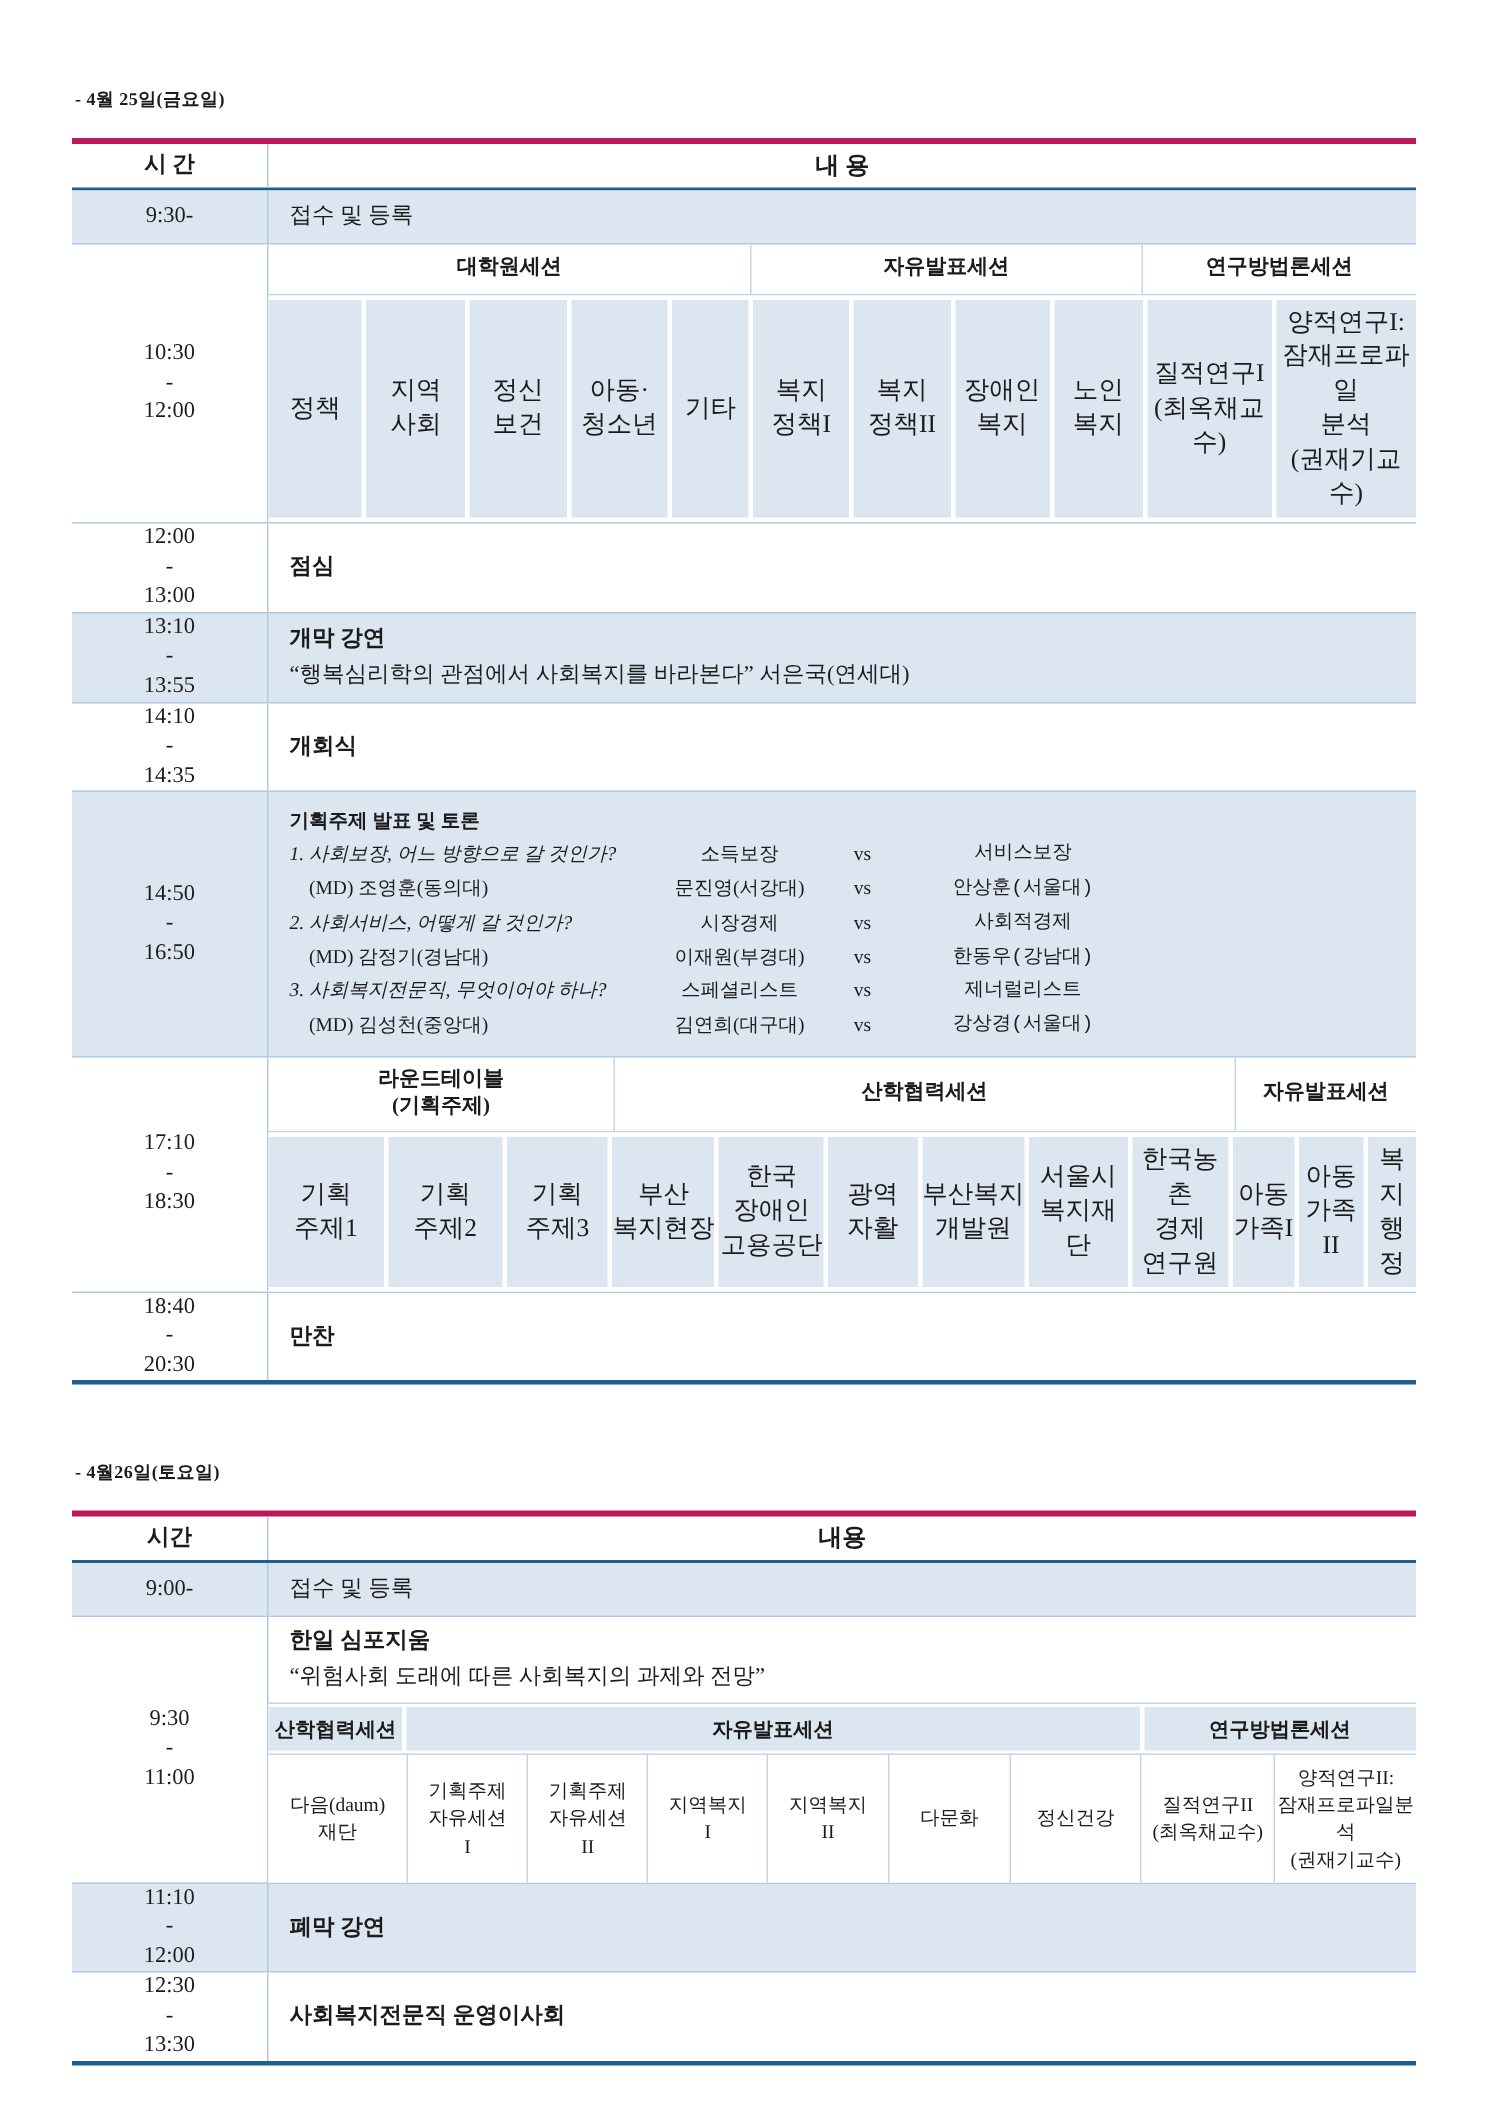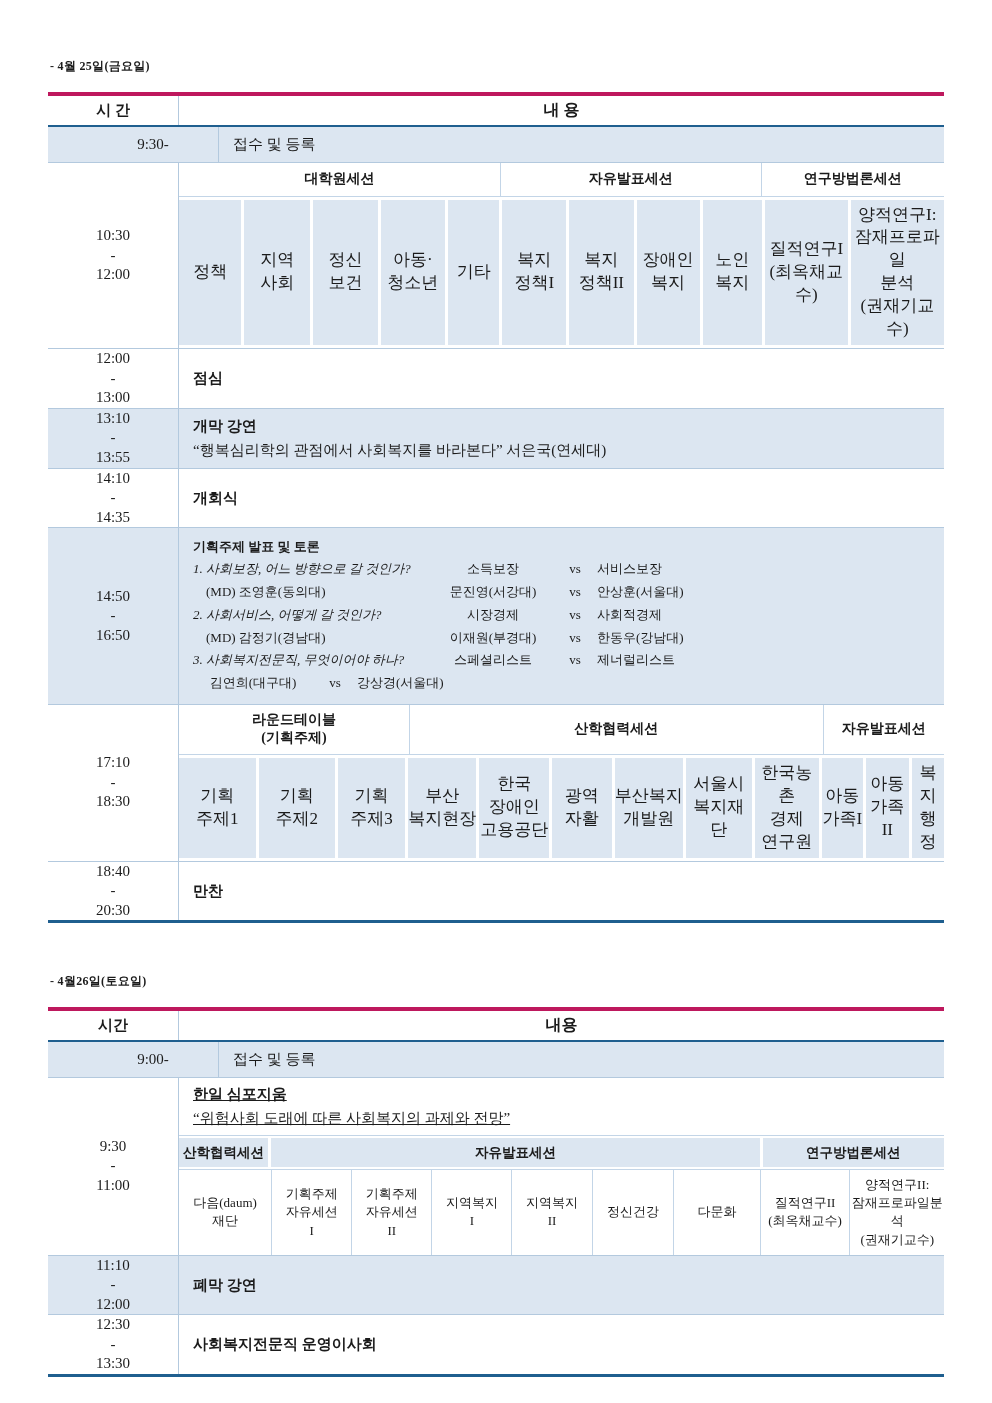--- a/index.html
+++ b/index.html
@@ -81,31 +81,31 @@
   .gwhite .gc + .gc{border-left:1px solid #c3d5e7;}
 
   
   .debate{padding:9px 6px 9px 14px;font-size:13px;}
   .dtitle{font-weight:bold;line-height:1.55;margin-bottom:1px;}
   .dl{display:flex;line-height:1.75;}
   .dl .c1{flex:0 0 240px;box-sizing:border-box;}
   .dl.md .c1{padding-left:13px;}
   .dl .c2{flex:0 0 120px;text-align:center;}
   .dl .c3{flex:0 0 44px;text-align:center;}
-  .dl .c4{flex:0 0 170px;}
+  .dl .c4{flex:0 0 170px;text-align:center;font-family:Liberation Mono, monospace;}
   .dl.topic .c1{font-style:italic;}
 
   
   .h-head{min-height:29px;}
-  .h-sm{min-height:27px;padding-left:40px;}
+  .h-sm{min-height:27px;}
   .h-md{min-height:47px;}
   .h-lg{min-height:52px;}
   .h-banquet{min-height:53px;}
   .symposium{border-bottom:1px solid #c3d5e7;}
-  .symposium .label-cell{padding-top:5px;padding-bottom:5px;text-decoration:underline;}
+  .symposium .label-cell{padding-top:5px;padding-bottom:5px;}
   .ghead-tall .gh{min-height:49px;}
   .gcells-short .gc{min-height:52px;}
 </style>
 </head>
 <body>
 
 <div class="page">
 
   <section>
     <h2 class="day-title">- 4월 25일(금요일)</h2>
@@ -219,20 +219,21 @@
             <span class="c3">vs</span>
             <span class="c4">한동우(강남대)</span>
           </div>
           <div class="dl topic">
             <span class="c1">3. 사회복지전문직, 무엇이어야 하나?</span>
             <span class="c2">스페셜리스트</span>
             <span class="c3">vs</span>
             <span class="c4">제너럴리스트</span>
           </div>
           <div class="dl md">
+            <span class="c1">(MD) 김성천(중앙대)</span>
             <span class="c2">김연희(대구대)</span>
             <span class="c3">vs</span>
             <span class="c4">강상경(서울대)</span>
           </div>
         </div>
       </div>
 
       <div class="row">
         <div class="tcol">17:10
 -
@@ -326,22 +327,22 @@
             <div class="gc">기획주제
 자유세션
 I</div>
             <div class="gc">기획주제
 자유세션
 II</div>
             <div class="gc">지역복지
 I</div>
             <div class="gc">지역복지
 II</div>
+            <div class="gc">다문화</div>
             <div class="gc">정신건강</div>
-            <div class="gc">다문화</div>
             <div class="gc">질적연구II
 (최옥채교수)</div>
             <div class="gc">양적연구II:
 잠재프로파일분
 석
 (권재기교수)</div>
           </div>
         </div>
       </div>
 

